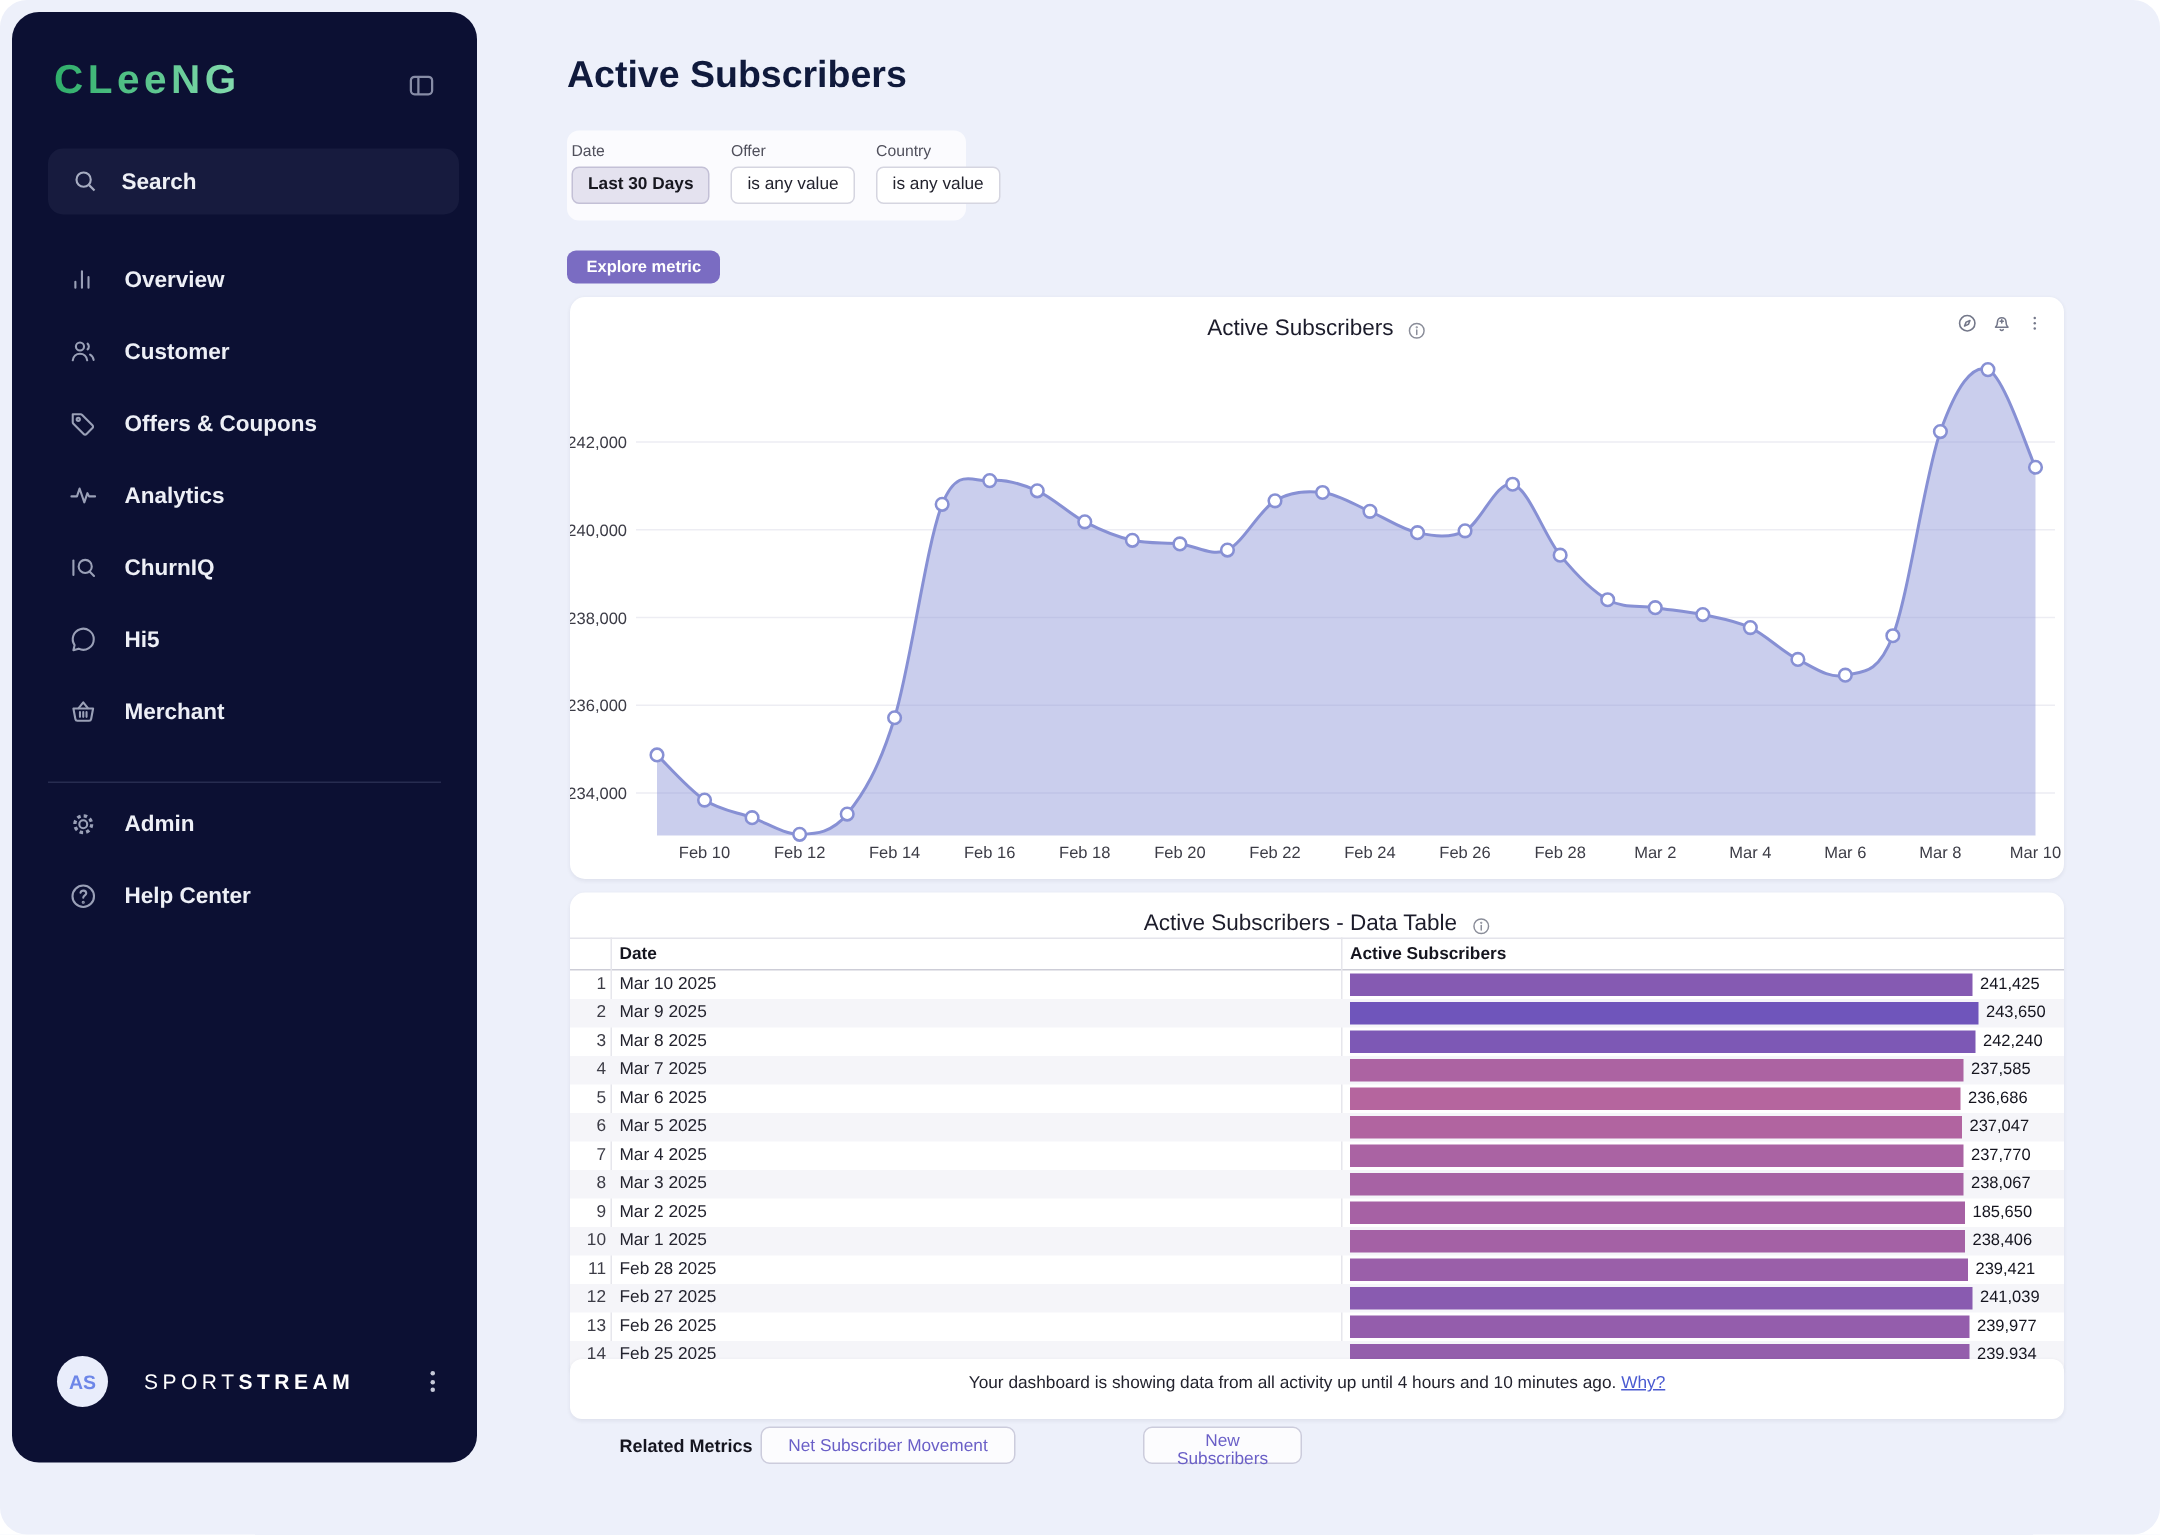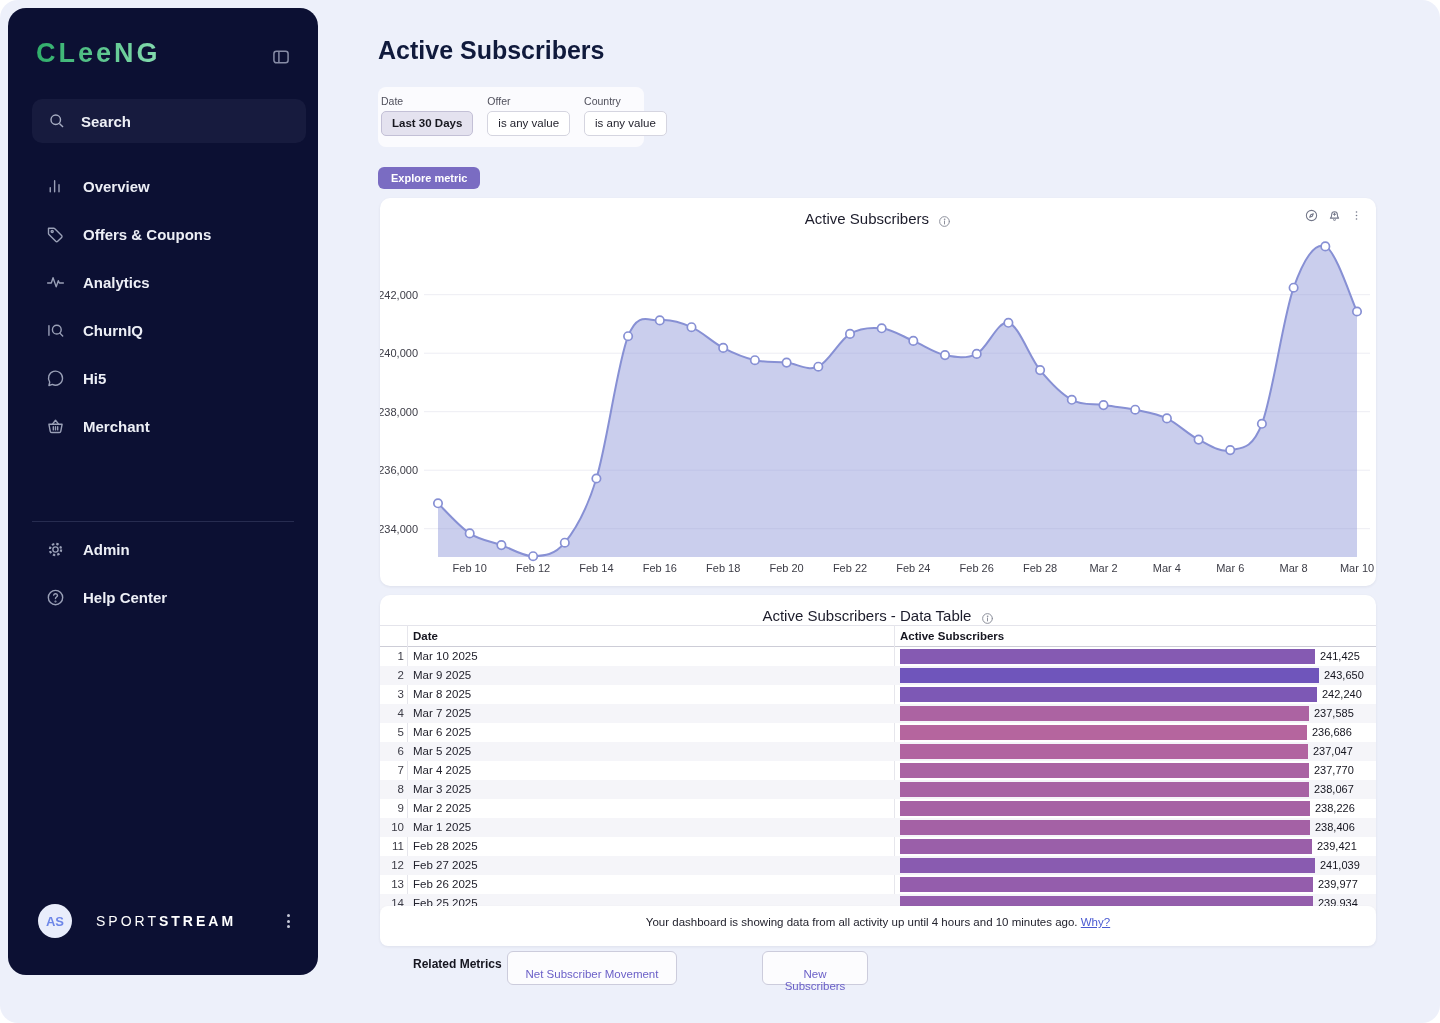--- a/index.html
+++ b/index.html
@@ -64,21 +64,21 @@
   .tdate{position:absolute;left:33px;line-height:19px;}
   .tbar{position:absolute;left:520px;top:2px;height:15px;}
   .tval{position:absolute;line-height:19px;font-size:11px;color:#15151f;}
 
   .footer-card{left:380px;top:906px;width:996px;height:40px;border-radius:8px;text-align:center;
     line-height:32px;font-size:11.5px;color:#23232e;}
   .why-link{color:#4a5ad1;text-decoration:underline;cursor:pointer;}
 
   .related-label{position:absolute;left:390px;top:957px;font-size:12px;font-weight:700;color:#15151f;padding-left:23px;}
   .related-btn{position:absolute;top:951px;height:25px;border:1px solid #ccccdc;background:#fcfcfe;border-radius:6px;
-    color:#6a5fc7;font-size:11.5px;padding:16px 15px;cursor:pointer;font-family:inherit;}
+    color:#6a5fc7;font-size:11.5px;padding:3px 15px;cursor:pointer;font-family:inherit;}
   .rb1{left:507px;width:170px;}
   .rb2{left:762px;width:106px;}
 </style>
 </head>
 <body>
 
 <div class="app">
 
   <div class="sidebar">
     <div class="logo">CLeeNG</div>
@@ -101,20 +101,30 @@
     </div>
 
     <div class="nav">
       <div class="nav-item">
         <span style="display:flex;">
           <svg width="21" height="21" viewBox="0 0 24 24" fill="none" stroke="currentColor" stroke-width="1.6" stroke-linecap="round">
             <path d="M6 18v-4.5M11 18V5.5M16 18v-8"></path>
           </svg>
           </span>
         <span class="label">Overview</span>
+      </div>
+      <div class="nav-item">
+        <span style="display:flex;">
+          <svg width="21" height="21" viewBox="0 0 24 24" fill="none" stroke="currentColor" stroke-width="1.6" stroke-linecap="round">
+            <circle cx="9.5" cy="8" r="3.1"></circle>
+              <path d="M4 18.5c.4-3 2.6-5 5.5-5s5.1 2 5.5 5"></path>
+            <path d="M15.3 5.8a3 3 0 0 1 0 4.4M17.2 14.2c1.5.8 2.4 2.2 2.7 4"></path>
+          </svg>
+          </span>
+        <span class="label">Customer</span>
       </div>
       <div class="nav-item">
         <span style="display:flex;">
           <svg width="21" height="21" viewBox="0 0 24 24" fill="none" stroke="currentColor" stroke-width="1.6" stroke-linejoin="round">
             <path d="M4 4.8h6c.4 0 .9.2 1.2.5l7.8 7.8c.6.6.6 1.6 0 2.2l-4.5 4.5c-.6.6-1.6.6-2.2 0l-7.8-7.8A1.7 1.7 0 0 1 4 10.8V4.8z"></path>
             <circle cx="8.2" cy="8.6" r="1.2"></circle>
           </svg>
           </span>
         <span class="label">Offers &amp; Coupons</span>
       </div>
@@ -365,21 +375,21 @@
         <div class="trow even">
           <div class="tidx">8</div>
           <div class="tdate">Mar 3 2025</div>
           <div class="tbar" style="width: 409px; background: rgb(167, 98, 164);"></div>
           <div class="tval" style="left: 934px;">238,067</div>
         </div>
         <div class="trow">
           <div class="tidx">9</div>
           <div class="tdate">Mar 2 2025</div>
           <div class="tbar" style="width: 410px; background: rgb(166, 97, 164);"></div>
-          <div class="tval" style="left: 935px;">238,226</div>
+          <div class="tval" style="left: 935px;">185,650</div>
         </div>
         <div class="trow even">
           <div class="tidx">10</div>
           <div class="tdate">Mar 1 2025</div>
           <div class="tbar" style="width: 410px; background: rgb(164, 97, 165);"></div>
           <div class="tval" style="left: 935px;">238,406</div>
         </div>
         <div class="trow">
           <div class="tidx">11</div>
           <div class="tdate">Feb 28 2025</div>

